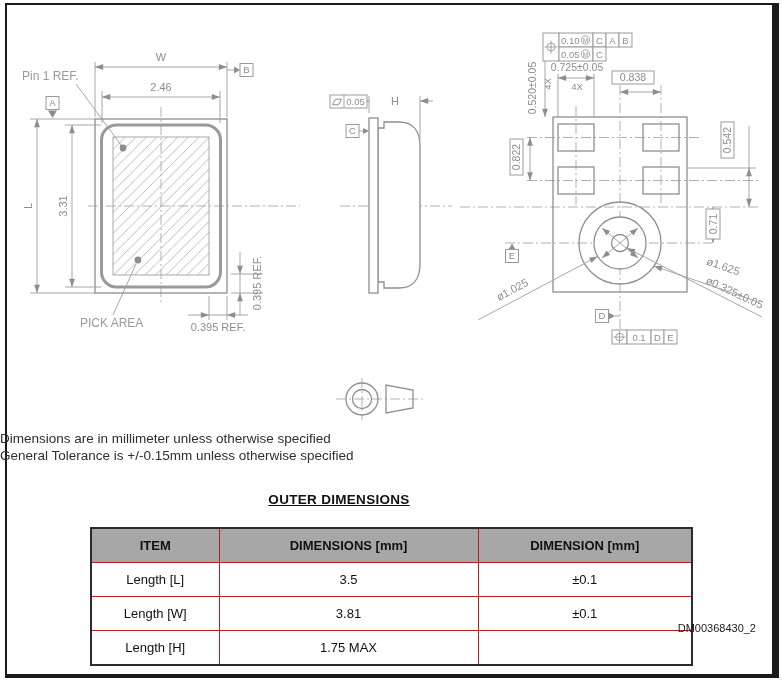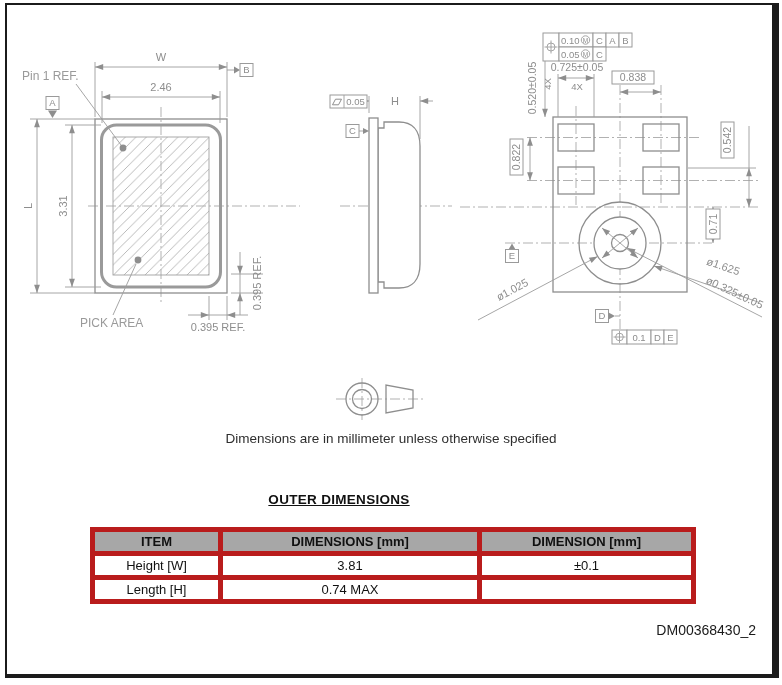--- a/index.html
+++ b/index.html
@@ -14,31 +14,31 @@
   .lid{stroke:#9a9a9a;stroke-width:3;fill:none;}
   .dim{stroke:#9c9c9c;stroke-width:0.9;fill:none;}
   .cl{stroke:#a8a8a8;stroke-width:0.9;fill:none;stroke-dasharray:10 3 2 3;}
   .thin{stroke:#9c9c9c;stroke-width:0.9;fill:none;}
   .dbox{stroke:#9a9a9a;stroke-width:1;fill:#fff;}
   .dt{font-size:11px;}
   .dt10{font-size:10.5px;}
   .dt9{font-size:9.5px;}
   .lbl{font-size:12px;fill:#9a9a9a;}
   .tri{fill:#8e8e8e;}
-  .notes{position:absolute;left:0;top:431px;width:782px;text-align:center;
+  .notes{position:absolute;left:0;top:431px;width:782px;
          color:#2e2e2e;font-size:13.5px;line-height:16.5px;}
   .tbl-title{position:absolute;left:0;top:492px;width:678px;text-align:center;
          color:#111;font-size:13.5px;font-weight:bold;text-decoration:underline;letter-spacing:.3px;}
   table.dims{position:absolute;left:90px;top:527px;width:601px;border-collapse:collapse;
          font-size:13px;color:#111;table-layout:fixed;}
-  table.dims th,table.dims td{border:5px solid #b91c1c;text-align:center;padding:1px 2px;height:17px;}
+  table.dims th,table.dims td{border:1px solid #b91c1c;text-align:center;padding:8px 2px;height:17px;}
   table.dims{border:2px solid #2b2b2b;}
   table.dims th{background:#a7a7a7;font-weight:bold;}
   .c1{width:128px;}.c2{width:259px;}.c3{width:214px;}
-  .docnum{position:absolute;right:26px;top:622px;color:#1a1a1a;font-size:14px;}
+  .docnum{position:absolute;right:26px;top:622px;color:#1a1a1a;font-size:11px;}
 </style>
 </head>
 <body>
 
 <div class="page">
   <div class="frame"></div>
 
   <svg class="drawing" width="782" height="500" viewBox="0 0 782 500">
     <defs>
       <marker id="arr" orient="auto-start-reverse" markerUnits="userSpaceOnUse" markerWidth="10" markerHeight="8" refX="8.6" refY="3.5">
@@ -255,45 +255,51 @@
       <line class="cl" x1="336" y1="399" x2="426" y2="399"></line>
       <line class="cl" x1="362" y1="378" x2="362" y2="420"></line>
       <circle cx="362" cy="399" r="16" class="geo"></circle>
       <circle cx="362" cy="399" r="9.5" class="geo"></circle>
       <path class="geo" d="M386,385 L386,413 L413,408 L413,390 Z"></path>
     </g>
   </svg>
 
   <div class="notes">
     <div>Dimensions are in millimeter unless otherwise specified</div>
+    <div>General Tolerance is +/-0.15mm unless otherwise specified</div>
   </div>
 
   <div class="tbl-title">OUTER DIMENSIONS</div>
 
   <table class="dims">
     <colgroup>
         <col class="c1">
         <col class="c2">
         <col class="c3">
       </colgroup>
     <thead>
       <tr>
         <th>ITEM</th>
         <th>DIMENSIONS [mm]</th>
         <th>DIMENSION [mm]</th>
       </tr>
     </thead>
     <tbody>
       <tr>
-        <td>Height [W]</td>
+        <td>Length [L]</td>
+        <td>3.5</td>
+        <td>±0.1</td>
+      </tr>
+      <tr>
+        <td>Length [W]</td>
         <td>3.81</td>
         <td>±0.1</td>
       </tr>
       <tr>
         <td>Length [H]</td>
-        <td>0.74 MAX</td>
+        <td>1.75 MAX</td>
         <td></td>
       </tr>
     </tbody>
   </table>
 
   <div class="docnum">DM00368430_2</div>
 </div>
 
 </body></html>

